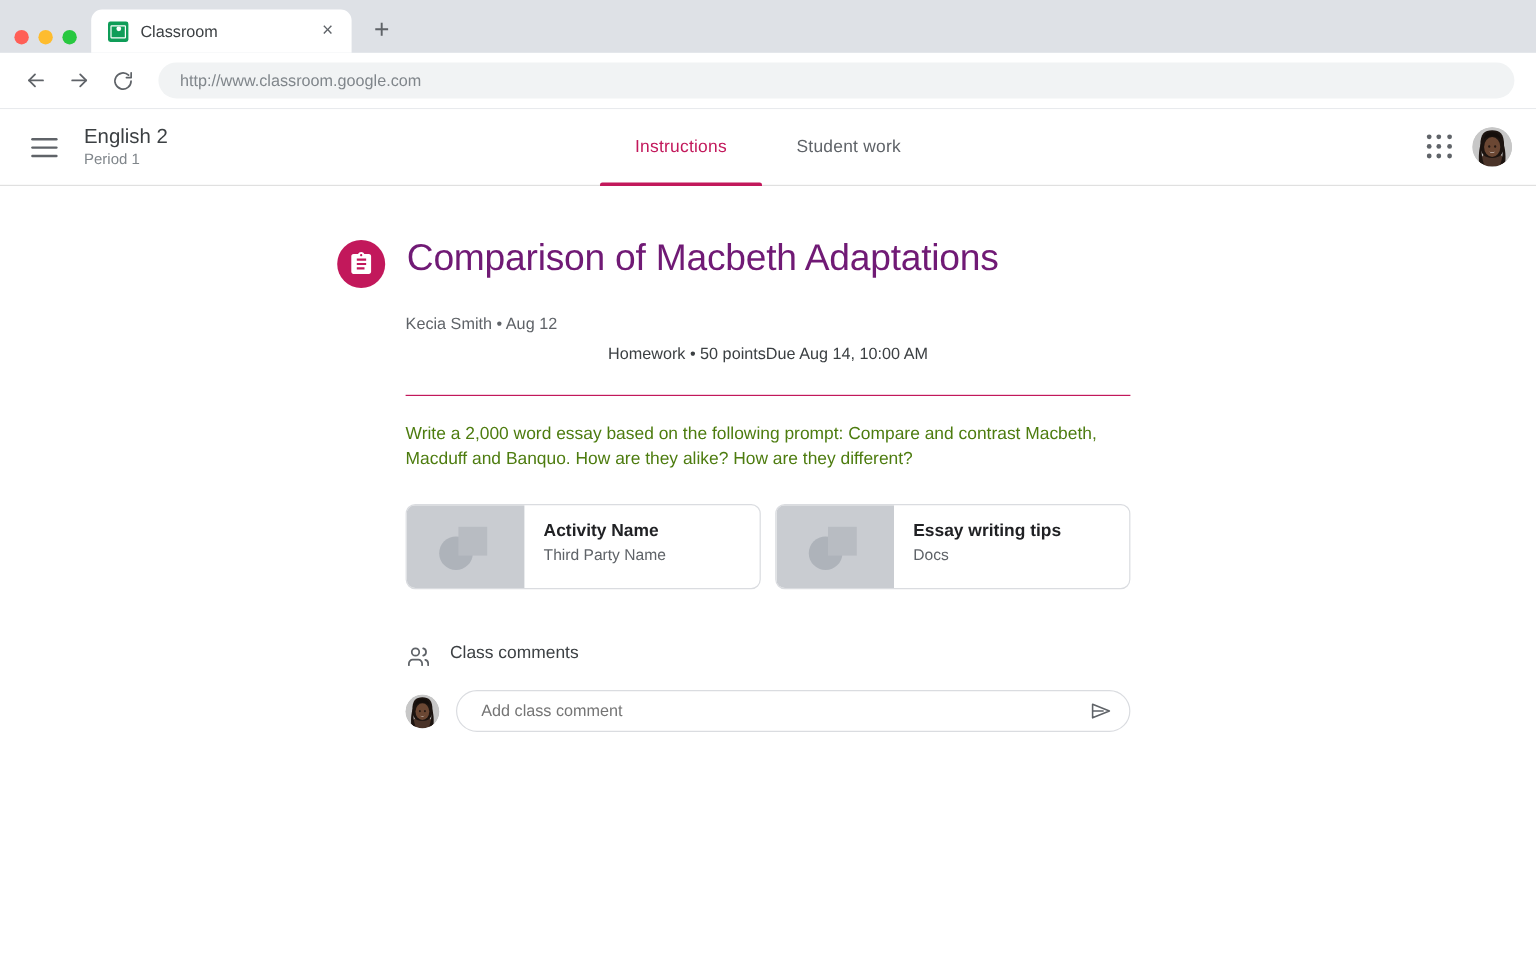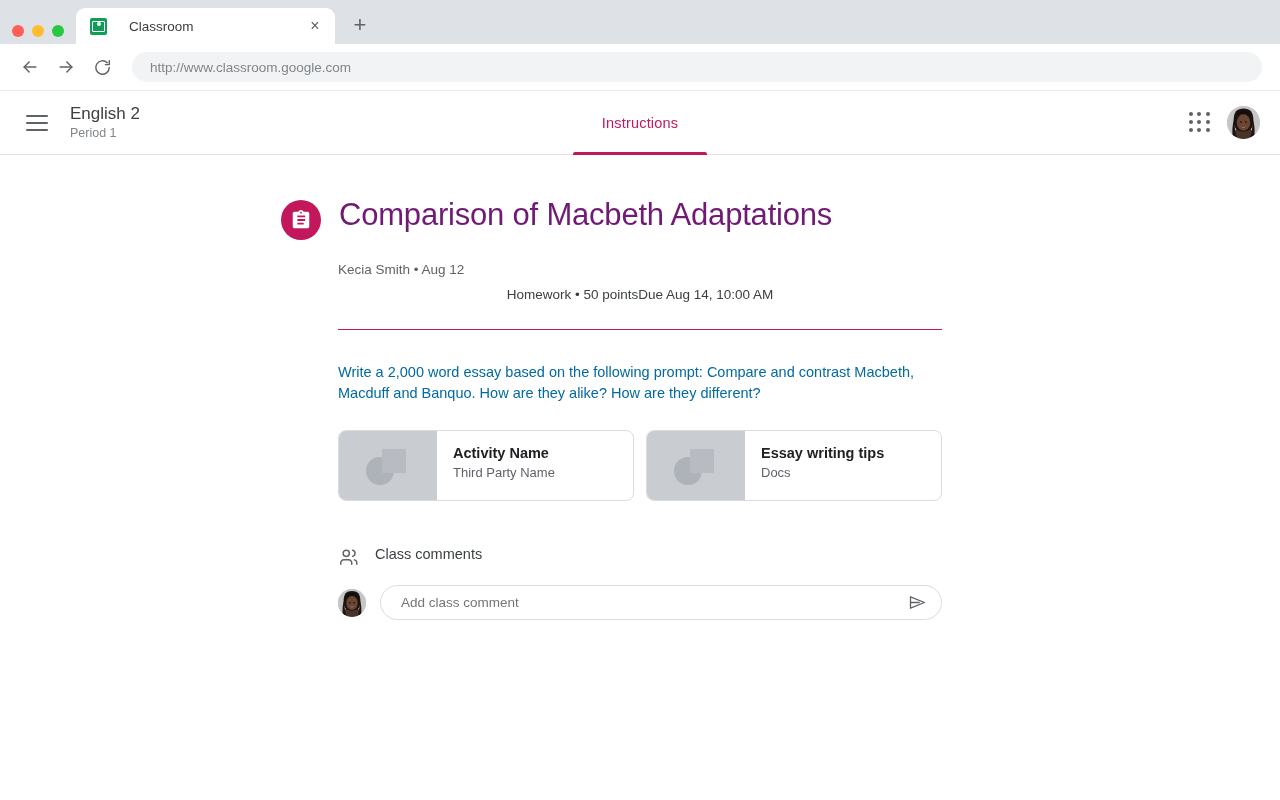--- a/index.html
+++ b/index.html
@@ -30,27 +30,27 @@
     left: 12px; top: 17px;
     display: flex;
     gap: 8px;
   }
   .wc-dot { width: 12px; height: 12px; border-radius: 50%; }
   .wc-close { background: #ff5f57; }
   .wc-min   { background: #febc2e; }
   .wc-max   { background: #28c840; }
 
   .tab {
-    width: 259px; height: 36px;
+    width: 217px; height: 36px;
     background: #ffffff;
     border-radius: 9px 9px 0 0;
     display: flex;
     align-items: center;
     padding: 0 10px 0 14px;
-    gap: 22px;
+    gap: 10px;
     position: relative;
   }
   .tab-favicon {
     width: 17px; height: 17px;
     border-radius: 2px;
     background: #0f9d58;
     display: flex; align-items: center; justify-content: center;
     flex-shrink: 0;
     position: relative;
   }
@@ -285,23 +285,23 @@
     color: #3c4043;
   }
   .divider-pink {
     height: 1px;
     background: #c2185b;
     margin-top: 27px;
   }
 
   .description {
     font-size: 14.5px;
-    color: #0369a1;
+    color: #4d7c0f;
     line-height: 1.42;
-    margin-top: 32px;
+    margin-top: 22px;
     max-width: 600px;
   }
 
   .attachments {
     display: flex;
     gap: 12px;
     margin-top: 27px;
   }
   .attachment-card {
     width: 296px;
@@ -456,20 +456,21 @@
   </div>
 
   <div class="class-info">
     <div class="class-name">English 2</div>
     <div class="class-section">Period 1</div>
   </div>
 
   <div class="tabs-center">
     <div class="tabs-inner">
       <div class="app-tab active">Instructions</div>
+      <div class="app-tab">Student work</div>
     </div>
   </div>
 
   <div class="header-right">
     <div class="apps-grid">
       <i></i>
         <i></i>
         <i></i>
         <i></i>
         <i></i>

